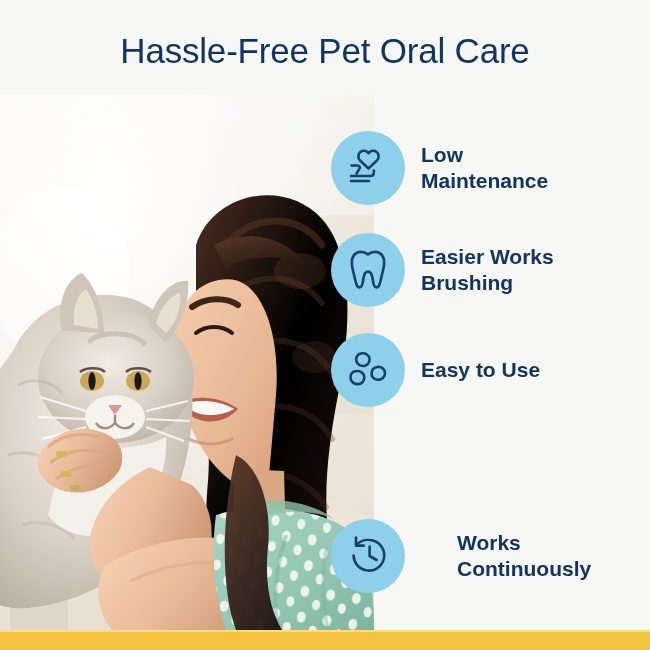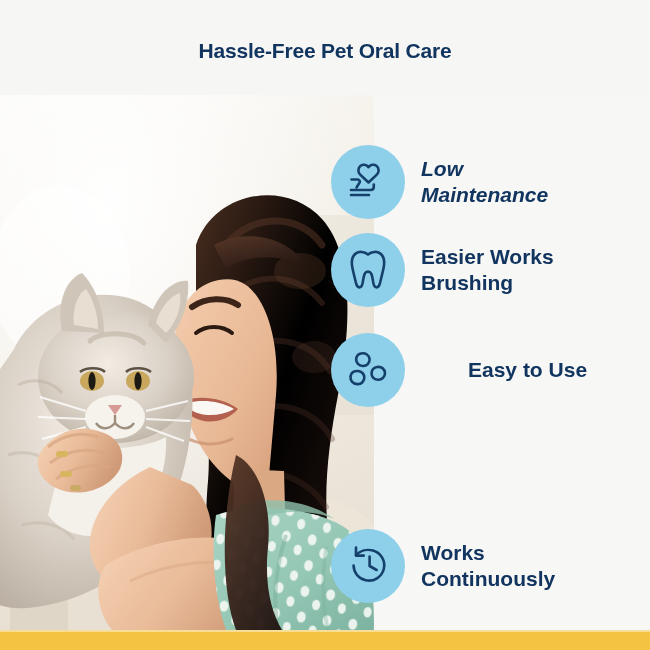--- a/index.html
+++ b/index.html
@@ -26,22 +26,22 @@
     top: 0;
     left: 0;
     width: 650px;
     height: 95px;
     background: #f6f6f4;
     display: flex;
     align-items: center;
     justify-content: center;
   }
   .title {
-    font-size: 21px;
-    font-weight: bold;
+    font-size: 35px;
+    font-weight: normal;
     color: #123560;
     letter-spacing: -0.2px;
     margin: 0;
     padding-top: 6px;
     white-space: nowrap;
     font-family: "Liberation Sans", sans-serif;
   }
 
   
   .photo {
@@ -91,25 +91,25 @@
     width: 650px;
     height: 535px;
   }
   .benefit {
     position: absolute;
     left: 331px;
     display: flex;
     align-items: center;
     height: 74px;
   }
-  .benefit-0 { top: 50px; font-style: italic; }
+  .benefit-0 { top: 36px; }
   .benefit-1 { top: 138px; }
-  .benefit-2 { top: 238px; gap: 47px; }
+  .benefit-2 { top: 238px; }
   .benefit-3 { top: 338px; }
-  .benefit-4 { top: 434px; }
+  .benefit-4 { top: 424px; gap: 36px; }
 
   .badge {
     width: 74px;
     height: 74px;
     border-radius: 50%;
     background: #8ecfea;
     display: flex;
     align-items: center;
     justify-content: center;
     flex: 0 0 auto;

